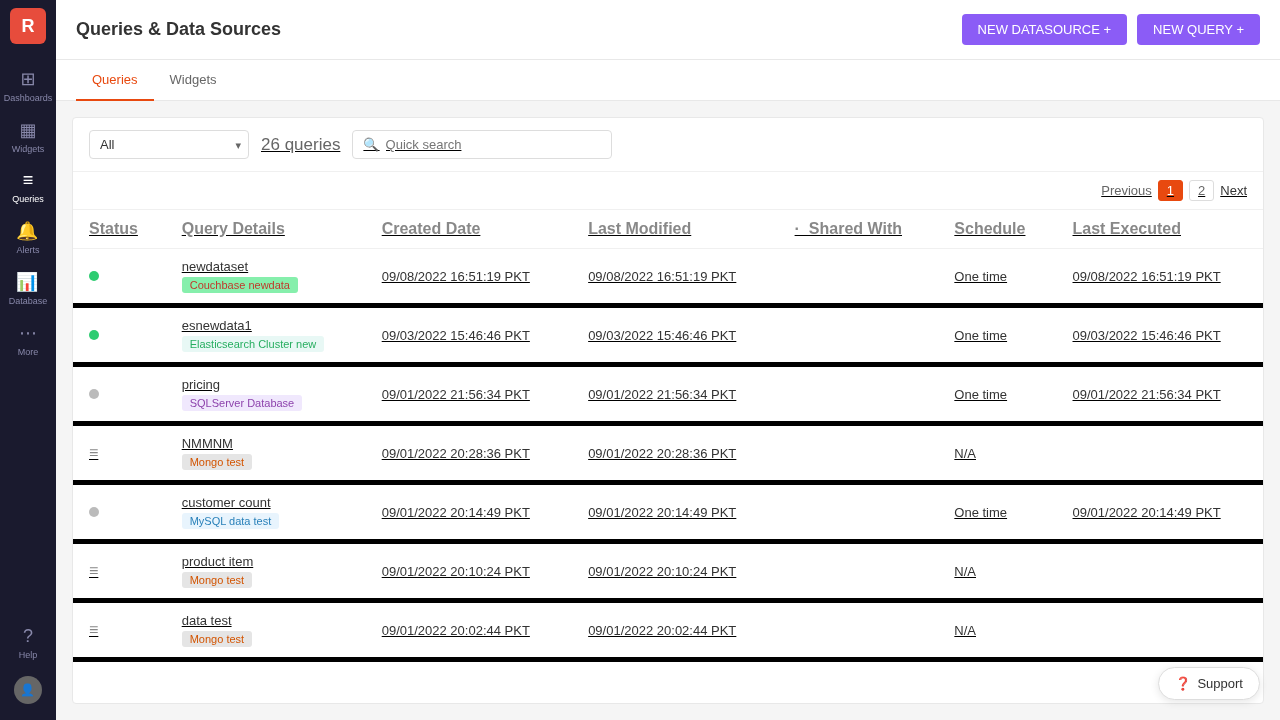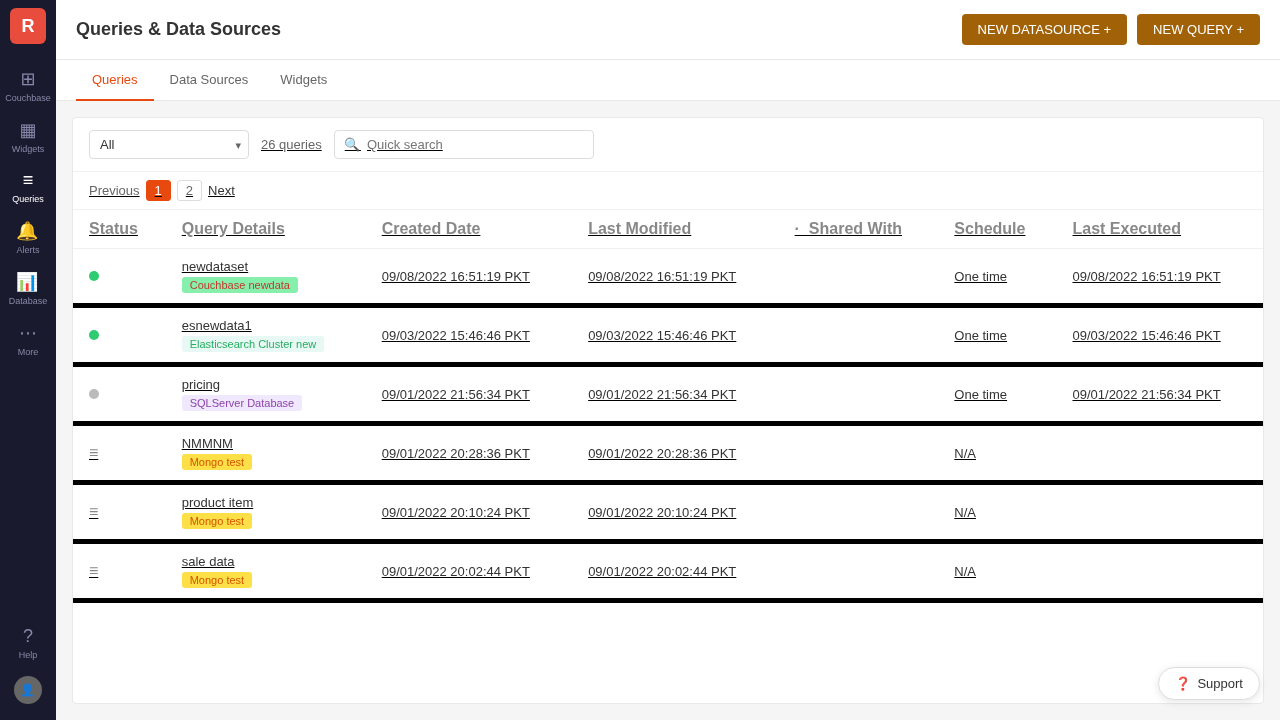--- a/index.html
+++ b/index.html
@@ -63,21 +63,21 @@
     .header-title {
       font-size: 18px;
       font-weight: 600;
       color: #333;
     }
     .header-actions { display: flex; gap: 10px; }
     .btn-new {
       padding: 8px 16px;
       border: none;
       border-radius: 4px;
-      background: #a16207;
+      background: #8b5cf6;
       color: white;
       font-size: 13px;
       font-weight: 500;
       cursor: pointer;
       display: flex;
       align-items: center;
       gap: 6px;
     }
 
     
@@ -142,21 +142,21 @@
       content: '▾';
       position: absolute;
       right: 8px;
       top: 50%;
       transform: translateY(-50%);
       pointer-events: none;
       color: #666;
       font-size: 11px;
     }
     .query-count {
-      font-size: 13px;
+      font-size: 17px;
       color: #666;
     }
     .search-box {
       display: flex;
       align-items: center;
       border: 1px solid #ddd;
       border-radius: 4px;
       padding: 6px 10px;
       gap: 6px;
       flex: 1;
@@ -170,20 +170,21 @@
       width: 100%;
       background: transparent;
     }
     .search-icon-svg { color: #aaa; font-size: 13px; }
 
     
     .pagination {
       padding: 8px 16px;
       display: flex;
       align-items: center;
+      justify-content: flex-end;
       gap: 6px;
       font-size: 13px;
       color: #666;
       border-bottom: 1px solid #f0f0f0;
     }
     .page-btn {
       padding: 2px 8px;
       border: 1px solid #ddd;
       border-radius: 3px;
       background: white;
@@ -237,21 +238,21 @@
       padding: 2px 8px;
       border-radius: 3px;
       font-size: 11px;
       background: #e8f4fd;
       color: #2980b9;
       margin-top: 3px;
     }
     .tag.couchbase { background: #86efac; color: #c0392b; }
     .tag.elastic { background: #e8f8f5; color: #27ae60; }
     .tag.sqlserver { background: #f0e8fd; color: #8e44ad; }
-    .tag.mongo { background: #fde047; color: #d35400; }
+    .tag.mongo { background: #e5e5e5; color: #d35400; }
     .tag.mysql { background: #e8f4fd; color: #2980b9; }
     .query-name { font-weight: 500; font-size: 13px; color: #333; }
 
     
     .support-btn {
       position: fixed;
       bottom: 20px;
       right: 20px;
       background: white;
       border: 1px solid #ddd;
@@ -279,21 +280,21 @@
       font-size: 12px;
     }
   </style>
 </head>
 <body>
 
 <nav class="sidebar">
   <div class="sidebar-logo">R</div>
   <div class="sidebar-item">
     <span class="icon">⊞</span>
-    <span>Couchbase</span>
+    <span>Dashboards</span>
   </div>
   <div class="sidebar-item">
     <span class="icon">▦</span>
     <span>Widgets</span>
   </div>
   <div class="sidebar-item active">
     <span class="icon">≡</span>
     <span>Queries</span>
   </div>
   <div class="sidebar-item">
@@ -324,21 +325,20 @@
   <div class="header">
     <h1 class="header-title">Queries &amp; Data Sources</h1>
     <div class="header-actions">
       <button class="btn-new">NEW DATASOURCE +</button>
       <button class="btn-new">NEW QUERY +</button>
     </div>
   </div>
 
   <div class="tabs">
     <div class="tab active">Queries</div>
-    <div class="tab">Data Sources</div>
     <div class="tab">Widgets</div>
   </div>
 
   <div class="content">
 
     <div class="toolbar">
       <div class="select-wrapper">
         <select class="select-filter">
           <option>All</option>
           <option>My Queries</option>
@@ -415,35 +415,47 @@
         <div class="query-name">NMMNM</div>
         <div><span class="tag mongo">Mongo test</span></div>
       </td>
       <td>09/01/2022 20:28:36 PKT</td>
       <td>09/01/2022 20:28:36 PKT</td>
       <td></td>
       <td>N/A</td>
       <td></td>
     </tr>
             <tr>
+      <td><span class="status-dot gray"></span></td>
+      <td>
+        <div class="query-name">customer count</div>
+        <div><span class="tag mysql">MySQL data test</span></div>
+      </td>
+      <td>09/01/2022 20:14:49 PKT</td>
+      <td>09/01/2022 20:14:49 PKT</td>
+      <td></td>
+      <td>One time</td>
+      <td>09/01/2022 20:14:49 PKT</td>
+    </tr>
+            <tr>
       <td><span style="font-size:16px;color:#888;">≡</span></td>
       <td>
         <div class="query-name">product item</div>
         <div><span class="tag mongo">Mongo test</span></div>
       </td>
       <td>09/01/2022 20:10:24 PKT</td>
       <td>09/01/2022 20:10:24 PKT</td>
       <td></td>
       <td>N/A</td>
       <td></td>
     </tr>
             <tr>
       <td><span style="font-size:16px;color:#888;">≡</span></td>
       <td>
-        <div class="query-name">sale data</div>
+        <div class="query-name">data test</div>
         <div><span class="tag mongo">Mongo test</span></div>
       </td>
       <td>09/01/2022 20:02:44 PKT</td>
       <td>09/01/2022 20:02:44 PKT</td>
       <td></td>
       <td>N/A</td>
       <td></td>
     </tr>
           </tbody>
       </table>

